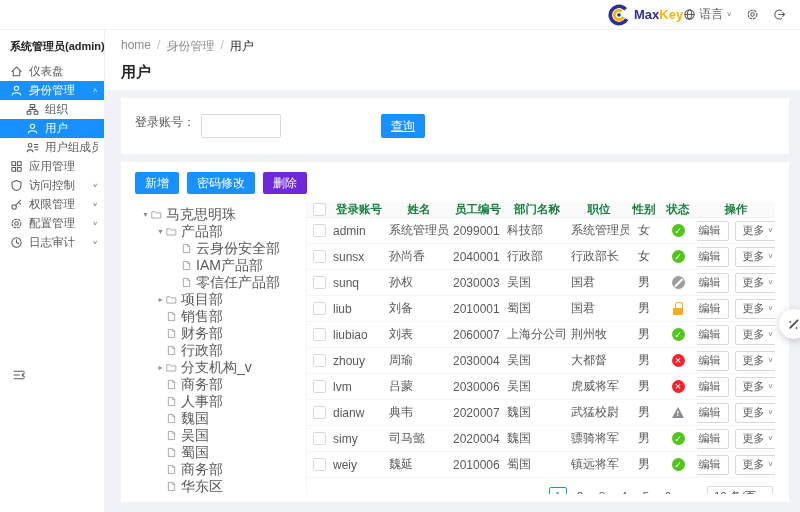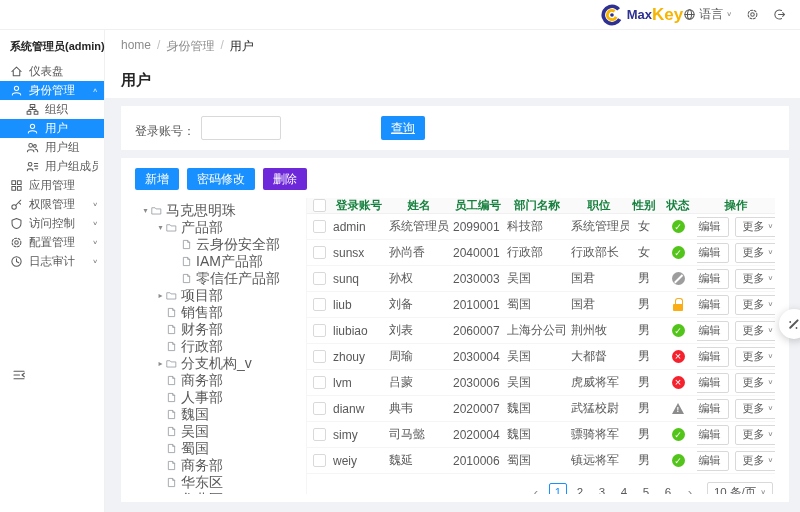--- a/index.html
+++ b/index.html
@@ -6,21 +6,21 @@
   html,body { width:800px; height:512px; overflow:hidden; background:#f0f2f5;
     font-family:"Liberation Sans", sans-serif; font-size:12px; color:#595959; }
   svg { display:block; }
 
   
   .app-header { position:absolute; top:0; left:0; right:0; height:30px; background:#fff;
     border-bottom:1px solid #f0f0f0; display:flex; align-items:center; justify-content:flex-end;
     padding:0 14px 0 8px; z-index:20; }
   .brand { display:flex; align-items:center; gap:4px; }
   .b-max { color:#2e3092; font-weight:bold; font-size:13px; }
-  .b-key { color:#f7b500; font-weight:bold; font-size:17px; margin-left:-4px; }
+  .b-key { color:#f7b500; font-weight:bold; font-size:13px; margin-left:-4px; }
   .b-title { color:#1677ff; font-weight:bold; font-size:13px; margin-left:4px; letter-spacing:1px; }
   .h-actions { display:flex; align-items:center; gap:14px; color:#595959; }
   .lang { display:flex; align-items:center; gap:3px; cursor:pointer; }
   .sm-chev { font-size:8px; color:#8c8c8c; transform:scaleY(.8); }
 
   
   .sidebar { position:absolute; top:30px; left:0; bottom:0; width:105px; background:#fff;
     border-right:1px solid #f0f0f0; z-index:10; }
   .side-user { padding:9px 10px 8px; color:#262626; font-weight:bold; font-size:11px; white-space:nowrap; }
   .menu-item { display:flex; align-items:center; height:19px; padding:0 6px 0 10px; cursor:pointer;
@@ -28,28 +28,28 @@
   .menu-item.child { padding-left:26px;justify-content:flex-end; }
   .menu-item.active { background:#1890ff; color:#fff; }
   .mi-icon { width:13px; height:13px; margin-right:6px; flex:0 0 auto; }
   .mi-label { flex:1; font-size:11.5px; overflow:hidden; }
   .mi-chev { font-size:8px; color:inherit; opacity:.75; transform:scaleY(.7); }
   .sidebar-footer { position:absolute; top:338px; left:12px; color:#595959; cursor:pointer; }
 
   
   .main { position:absolute; top:30px; left:105px; right:0; bottom:0; display:flex; flex-direction:column; }
   .page-header { background:#fff; padding:8px 16px 8px; }
-  .breadcrumb { display:flex; gap:6px; color:#8c8c8c; margin-bottom:16px; }
+  .breadcrumb { display:flex; gap:6px; color:#8c8c8c; margin-bottom:8px; }
   .crumb { color:#8c8c8c; cursor:pointer; }
   .crumb.active { color:#262626; cursor:default; }
   .crumb-sep { color:#bfbfbf; }
   .page-title { color:#262626; font-size:15px; font-weight:bold; }
 
   .card { background:#fff; margin:8px 11px 0 16px; }
-  .search-card { padding:10px 14px; display:flex; align-items:flex-end; }
+  .search-card { padding:16px 14px; display:flex; align-items:flex-start; }
   .search-label { margin-right:6px; }
   .search-input { width:80px; height:24px; border:1px solid #d9d9d9; border-radius:2px; padding:0 6px;
     font-size:12px; color:#595959; outline:none; font-family:inherit; }
   .btn { border:none; border-radius:2px; color:#fff; font-size:12px; height:22px; padding:0 10px;
     cursor:pointer; font-family:inherit; }
   .btn-primary { background:#1890ff; }
   .btn-danger { background:#6d28d9; }
   .search-btn { margin-left:100px; height:24px;text-decoration:underline; }
 
   .table-card { flex:1; margin-bottom:10px; padding:8px 14px 8px; display:flex; flex-direction:column; overflow:hidden; }
@@ -195,31 +195,20 @@
         <span class="mi-icon">
           <svg width="13" height="13" viewBox="0 0 14 14">
             <circle fill="none" stroke="currentColor" stroke-width="1.1" stroke-linecap="round" stroke-linejoin="round" cx="7" cy="4.6" r="2.3"></circle>
             <path fill="none" stroke="currentColor" stroke-width="1.1" stroke-linecap="round" stroke-linejoin="round" d="M2.5 11.8 C2.5 8.6 11.5 8.6 11.5 11.8"></path>
           </svg>
         </span>
         <span class="mi-label">用户</span>
         <span class="mi-chev"></span>
       </div>
 
-      <div class="menu-item child">
-        <span class="mi-icon">
-          <svg width="13" height="13" viewBox="0 0 14 14">
-            <circle fill="none" stroke="currentColor" stroke-width="1.1" stroke-linecap="round" stroke-linejoin="round" cx="5" cy="4.8" r="2"></circle>
-            <circle fill="none" stroke="currentColor" stroke-width="1.1" stroke-linecap="round" stroke-linejoin="round" cx="9.6" cy="5.4" r="1.5"></circle>
-            <path fill="none" stroke="currentColor" stroke-width="1.1" stroke-linecap="round" stroke-linejoin="round" d="M1.5 11.5 C1.5 8.7 8.5 8.7 8.5 11.5 M9.8 8.6 C11.6 8.9 12.6 10 12.6 11.5"></path>
-          </svg>
-        </span>
-        <span class="mi-label">用户组</span>
-        <span class="mi-chev"></span>
-      </div>
 
       <div class="menu-item child">
         <span class="mi-icon">
           <svg width="13" height="13" viewBox="0 0 14 14">
             <circle fill="none" stroke="currentColor" stroke-width="1.1" stroke-linecap="round" stroke-linejoin="round" cx="4.4" cy="4.6" r="2"></circle>
             <path fill="none" stroke="currentColor" stroke-width="1.1" stroke-linecap="round" stroke-linejoin="round" d="M1.4 11.5 C1.4 8.9 7.4 8.9 7.4 11.5 M9 3.8 H12.6 M9 6.6 H12.6 M9.8 9.4 H12.6"></path>
           </svg>
         </span>
         <span class="mi-label">用户组成员</span>
         <span class="mi-chev"></span>
@@ -234,35 +223,35 @@
             <rect fill="none" stroke="currentColor" stroke-width="1.1" stroke-linecap="round" stroke-linejoin="round" x="8" y="8" width="4" height="4"></rect>
           </svg>
         </span>
         <span class="mi-label">应用管理</span>
         <span class="mi-chev"></span>
       </div>
 
       <div class="menu-item">
         <span class="mi-icon">
           <svg width="13" height="13" viewBox="0 0 14 14">
+            <path fill="none" stroke="currentColor" stroke-width="1.1" stroke-linecap="round" stroke-linejoin="round" d="M7 1.6 L11.8 3.4 V7 C11.8 9.8 9.8 11.7 7 12.5 C4.2 11.7 2.2 9.8 2.2 7 V3.4 Z"></path>
+          </svg>
+        </span>
+        <span class="mi-label">访问控制</span>
+        <span class="mi-chev">∨</span>
+      </div>
+
+      <div class="menu-item">
+        <span class="mi-icon">
+          <svg width="13" height="13" viewBox="0 0 14 14">
             <circle fill="none" stroke="currentColor" stroke-width="1.1" stroke-linecap="round" stroke-linejoin="round" cx="4.4" cy="9.6" r="2.4"></circle>
             <path fill="none" stroke="currentColor" stroke-width="1.1" stroke-linecap="round" stroke-linejoin="round" d="M6.2 7.8 L11.6 2.4 M9.4 4.6 L11.4 6.6"></path>
           </svg>
         </span>
         <span class="mi-label">权限管理</span>
-        <span class="mi-chev">∨</span>
-      </div>
-
-      <div class="menu-item">
-        <span class="mi-icon">
-          <svg width="13" height="13" viewBox="0 0 14 14">
-            <path fill="none" stroke="currentColor" stroke-width="1.1" stroke-linecap="round" stroke-linejoin="round" d="M7 1.6 L11.8 3.4 V7 C11.8 9.8 9.8 11.7 7 12.5 C4.2 11.7 2.2 9.8 2.2 7 V3.4 Z"></path>
-          </svg>
-        </span>
-        <span class="mi-label">访问控制</span>
         <span class="mi-chev">∨</span>
       </div>
 
       <div class="menu-item">
         <span class="mi-icon">
           <svg width="13" height="13" viewBox="0 0 14 14">
             <circle fill="none" stroke="currentColor" stroke-width="1.1" stroke-linecap="round" stroke-linejoin="round" cx="7" cy="7" r="1.9"></circle>
             <circle fill="none" stroke="currentColor" stroke-width="1.1" stroke-linecap="round" stroke-linejoin="round" cx="7" cy="7" r="4.7" stroke-dasharray="2.3 1.6"></circle>
           </svg>
         </span>

